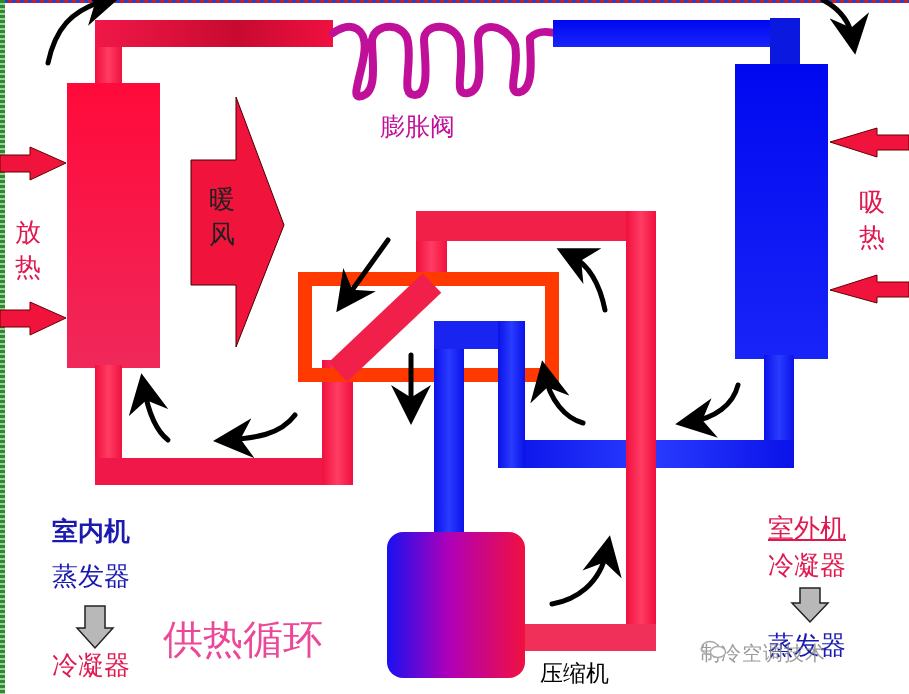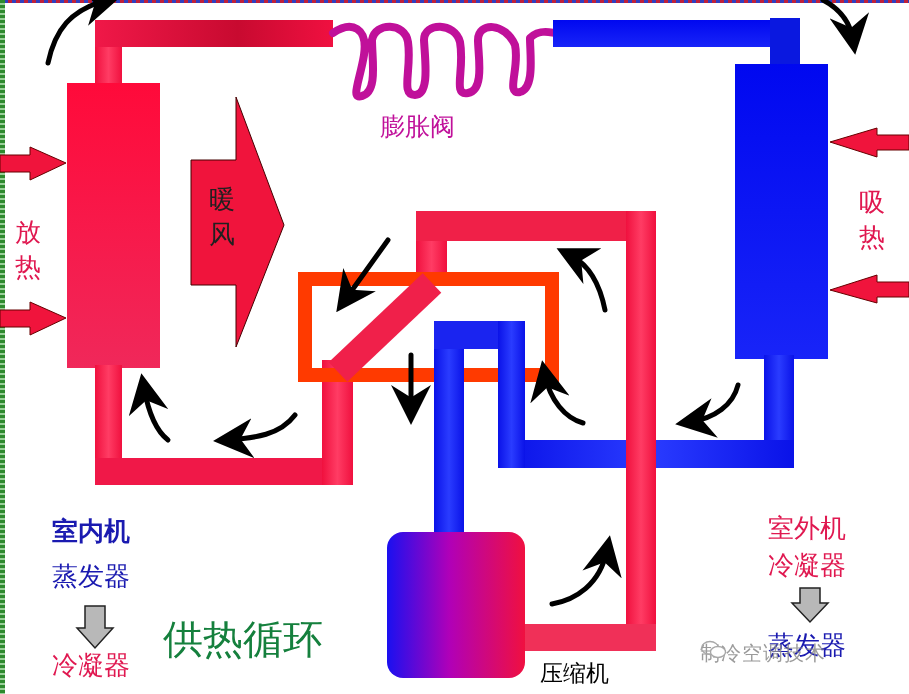--- a/index.html
+++ b/index.html
@@ -151,25 +151,25 @@
 
   <div class="vlbl" style="left:857px; top:185px; color:#e01850;">
     <div>吸</div>
     <div>热</div>
   </div>
 
   <div class="lbl" style="left:52px; top:518px; font-size:26px; color:#1a1ab0;font-weight:bold;">室内机</div>
   <div class="lbl" style="left:52px; top:563px; font-size:26px; color:#1a1ab0;">蒸发器</div>
   <div class="lbl" style="left:52px; top:652px; font-size:26px; color:#e01850;">冷凝器</div>
 
-  <div class="lbl" style="left:163px; top:619px; font-size:40px; color:#15803d;">供热循环</div>
+  <div class="lbl" style="left:163px; top:619px; font-size:40px; color:#ec4899;">供热循环</div>
 
   <div class="lbl" style="left:540px; top:662px; font-size:23px; color:#000;">压缩机</div>
 
-  <div class="lbl" style="left:768px; top:515px; font-size:26px; color:#e01850;">室外机</div>
+  <div class="lbl" style="left:768px; top:515px; font-size:26px; color:#e01850;text-decoration:underline;">室外机</div>
   <div class="lbl" style="left:768px; top:552px; font-size:26px; color:#e01850;">冷凝器</div>
   <div class="lbl" style="left:768px; top:632px; font-size:26px; color:#1a1ab0;">蒸发器</div>
 
   <div class="watermark">
     <svg class="wm-icon" viewBox="0 0 28 20">
       <ellipse cx="10" cy="8" rx="8.5" ry="6.5" fill="none" stroke="#999" stroke-width="1.3"></ellipse>
       <ellipse cx="18" cy="12" rx="7.5" ry="5.5" fill="#fff" stroke="#999" stroke-width="1.3"></ellipse>
     </svg><span>制冷空调技术</span>
   </div>
 </div>

